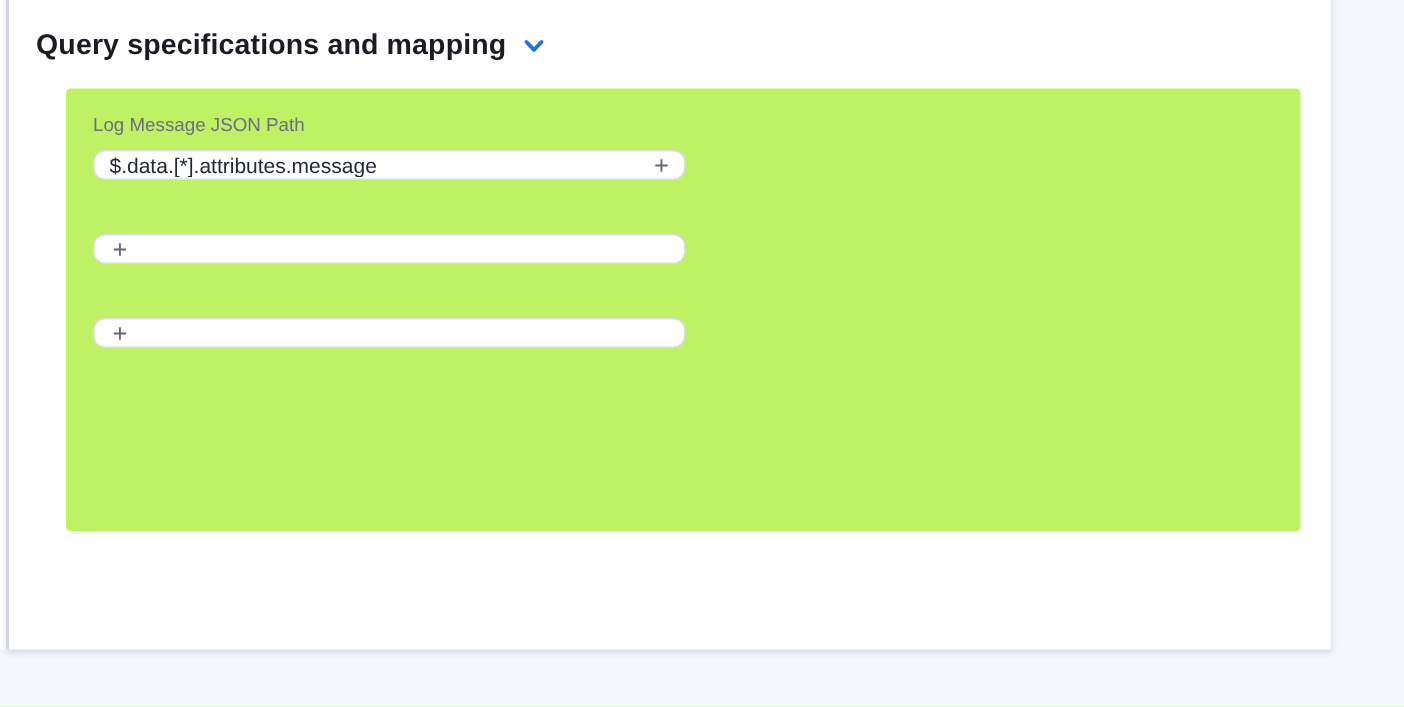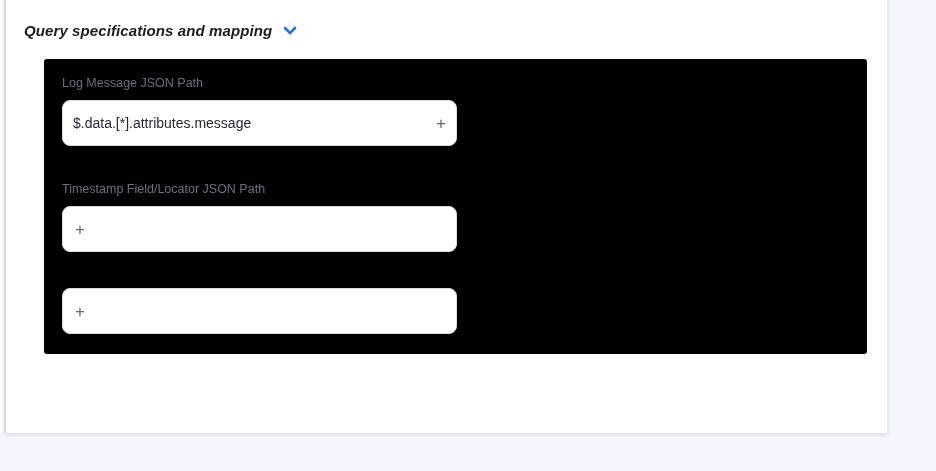--- a/index.html
+++ b/index.html
@@ -23,38 +23,38 @@
     border-right: 1px solid #e9ecf2;
     box-shadow: 0 2px 4px rgba(40, 60, 100, 0.14);
   }
   .card-inner { padding: 30px 0 0 18px; }
   .section-header {
     display: flex; align-items: center; gap: 11px;
     height: 17px; margin-bottom: 17px;
     cursor: pointer;
   }
   .section-title {
-    font-size: 15px; font-weight: bold;
-    color: #1a1c24; letter-spacing: 0.1px; font-style: italic;
+    font-size: 19px; font-weight: bold;
+    color: #1a1c24; letter-spacing: 0.1px;
   }
   .chev { display: inline-flex; align-items: center; }
   .panel {
     margin-left: 20px; margin-top: 20px;
     width: 823px; height: 295px;
-    background: #000000;
+    background: #bef264;
     border-radius: 3px;
     padding: 17px 0 0 18px;
   }
   .field-group { margin-bottom: 36px; }
   .field-label {
     font-size: 12.5px; line-height: 14px;
     color: #6b6f84; margin-bottom: 10px;
   }
   .input-wrap {
-    width: 395px; height: 46px;
+    width: 395px; height: 20px;
     background: #ffffff;
     border: 1px solid #d9dbe6;
     border-radius: 8px;
     display: flex; align-items: center;
     overflow: hidden;
   }
   .input-wrap input {
     flex: 1; height: 100%;
     border: none; outline: none;
     background: transparent;
@@ -93,21 +93,20 @@
 
       <div class="field-group">
         <div class="field-label">Log Message JSON Path</div>
         <div class="input-wrap">
           <input type="text" value="$.data.[*].attributes.message" style="">
           <button class="add-btn"><span>+</span></button>
         </div>
       </div>
 
       <div class="field-group">
-        <div class="field-label">Timestamp Field/Locator JSON Path</div>
         <div class="input-wrap">
           <button class="add-btn"><span>+</span></button>
         </div>
       </div>
 
       <div class="field-group">
         <div class="input-wrap">
           <button class="add-btn"><span>+</span></button>
         </div>
       </div>

